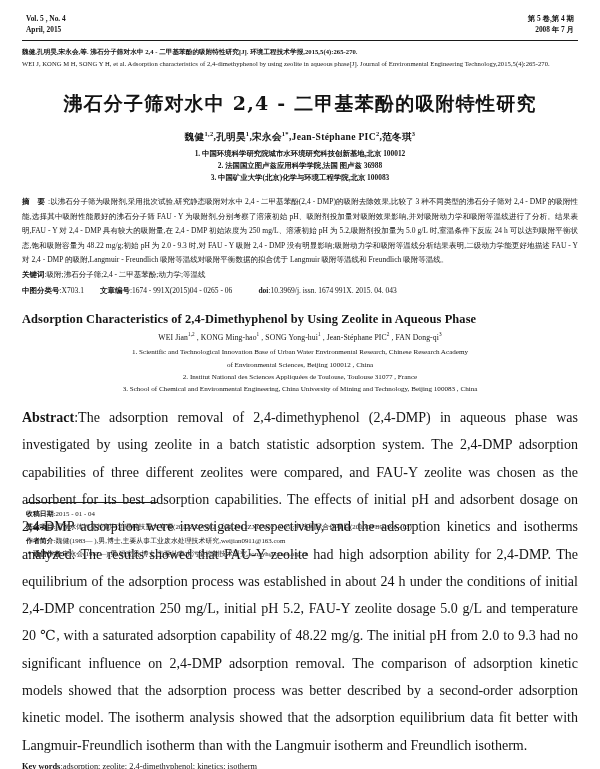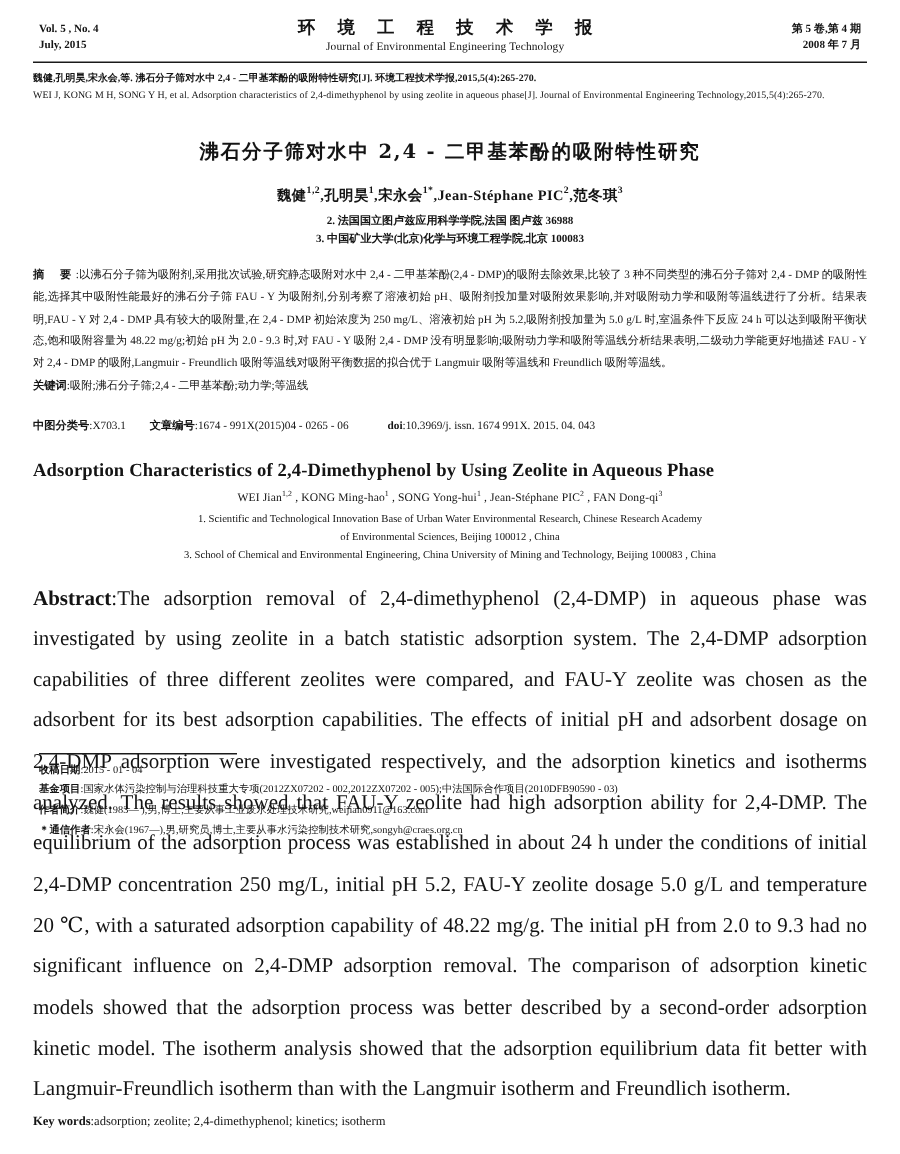--- a/index.html
+++ b/index.html
@@ -66,21 +66,21 @@
     line-height: 1.78;
     text-align: justify;
     letter-spacing: 0.05px;
   }
   .citation .cn-cite { font-weight: bold; }
   .citation p { margin: 0; }
 
   
   .title-cn {
     text-align: center;
-    font-size: 13px;
+    font-size: 19px;
     font-weight: bold;
     letter-spacing: 1.2px;
     margin: 22px 0 14px 0;
     font-family: "DejaVu Serif", "Liberation Serif", serif;
   }
   .authors-cn {
     text-align: center;
     font-size: 9.6px;
     font-weight: bold;
     letter-spacing: 0.3px;
@@ -96,31 +96,31 @@
 
   
   .abs-cn {
     font-size: 7.5px;
     line-height: 1.92;
     text-align: justify;
     text-justify: inter-ideograph;
     margin-top: 11px;
     letter-spacing: 0.02px;
   }
-  .abs-cn .lbl { font-weight: bold; letter-spacing: 3px; font-family: Liberation Mono, monospace; }
+  .abs-cn .lbl { font-weight: bold; letter-spacing: 3px; }
   .kw-cn {
     font-size: 7.5px;
     line-height: 1.92;
     margin-top: 1px;
   }
   .kw-cn .lbl { font-weight: bold; }
   .clc-row {
     font-size: 7.5px;
     line-height: 1.95;
-    margin-top: 13px;
+    margin-top: 1px;
     white-space: nowrap;
   }
   .clc-row .lbl { font-weight: bold; }
   .clc-row .gap { display: inline-block; width: 16px; }
   .clc-row .gap-lg { display: inline-block; width: 26px; }
 
   
   .title-en {
     font-size: 12.4px;
     font-weight: bold;
@@ -176,44 +176,41 @@
   .fn-line .lbl { font-weight: bold; }
 </style>
 </head>
 <body>
 
 <div class="page">
 
   <div class="masthead">
     <div class="masthead-left">
       <div>Vol. 5 , No. 4</div>
-      <div>July, 2015</div>
-    </div>
-    <div class="masthead-center">
-      <div class="journal-cn">环 境 工 程 技 术 学 报</div>
-      <div class="journal-en">Journal of Environmental Engineering Technology</div>
+      <div>April, 2015</div>
     </div>
     <div class="masthead-right">
       <div>第 5 卷,第 4 期</div>
       <div>2008 年 7 月</div>
     </div>
   </div>
 
   <hr class="rule">
 
   <div class="citation">
     <p class="cn-cite">魏健,孔明昊,宋永会,等. 沸石分子筛对水中 2,4 - 二甲基苯酚的吸附特性研究[J]. 环境工程技术学报,2015,5(4):265-270.</p>
     <p>WEI J, KONG M H, SONG Y H, et al. Adsorption characteristics of 2,4-dimethyphenol by using zeolite in aqueous phase[J]. Journal of Environmental Engineering Technology,2015,5(4):265-270.</p>
   </div>
 
   <h1 class="title-cn">沸石分子筛对水中 2,4 - 二甲基苯酚的吸附特性研究</h1>
 
   <div class="authors-cn">魏健<sup>1,2</sup>,孔明昊<sup>1</sup>,宋永会<sup>1*</sup>,Jean-Stéphane PIC<sup>2</sup>,范冬琪<sup>3</sup></div>
 
   <div class="affil-cn">
+    <div>1. 中国环境科学研究院城市水环境研究科技创新基地,北京   100012</div>
     <div>2. 法国国立图卢兹应用科学学院,法国 图卢兹   36988</div>
     <div>3. 中国矿业大学(北京)化学与环境工程学院,北京   100083</div>
   </div>
 
   <div class="abs-cn">
     <span class="lbl">摘  要</span><span>:以沸石分子筛为吸附剂,采用批次试验,研究静态吸附对水中 2,4 - 二甲基苯酚(2,4 - DMP)的吸附去除效果,比较了 3 种不同类型的沸石分子筛对 2,4 - DMP 的吸附性能,选择其中吸附性能最好的沸石分子筛 FAU - Y 为吸附剂,分别考察了溶液初始 pH、吸附剂投加量对吸附效果影响,并对吸附动力学和吸附等温线进行了分析。结果表明,FAU - Y 对 2,4 - DMP 具有较大的吸附量,在 2,4 - DMP 初始浓度为 250 mg/L、溶液初始 pH 为 5.2,吸附剂投加量为 5.0 g/L 时,室温条件下反应 24 h 可以达到吸附平衡状态,饱和吸附容量为 48.22 mg/g;初始 pH 为 2.0 - 9.3 时,对 FAU - Y 吸附 2,4 - DMP 没有明显影响;吸附动力学和吸附等温线分析结果表明,二级动力学能更好地描述 FAU - Y 对 2,4 - DMP 的吸附,Langmuir - Freundlich 吸附等温线对吸附平衡数据的拟合优于 Langmuir 吸附等温线和 Freundlich 吸附等温线。</span>
   </div>
 
   <div class="kw-cn">
     <span class="lbl">关键词</span><span>:吸附;沸石分子筛;2,4 - 二甲基苯酚;动力学;等温线</span>
@@ -223,20 +220,21 @@
     <span class="lbl">中图分类号</span><span>:X703.1</span><span class="gap"></span><span class="lbl">文章编号</span><span>:1674 - 991X(2015)04 - 0265 - 06</span><span class="gap-lg"></span><span class="lbl">doi</span><span>:10.3969/j. issn. 1674 991X. 2015. 04. 043</span>
   </div>
 
   <h2 class="title-en">Adsorption Characteristics of 2,4-Dimethyphenol by Using Zeolite in Aqueous Phase</h2>
 
   <div class="authors-en">WEI Jian<sup>1,2</sup> , KONG Ming-hao<sup>1</sup> , SONG Yong-hui<sup>1</sup> , Jean-Stéphane PIC<sup>2</sup> , FAN Dong-qi<sup>3</sup></div>
 
   <div class="affil-en">
     <div>1. Scientific and Technological Innovation Base of Urban Water Environmental Research, Chinese Research Academy</div>
     <div>of Environmental Sciences, Beijing 100012 , China</div>
+    <div>2. Institut National des Sciences Appliquées de Toulouse, Toulouse 31077 , France</div>
     <div>3. School of Chemical and Environmental Engineering, China University of Mining and Technology, Beijing 100083 , China</div>
   </div>
 
   <div class="abs-en">
     <span class="lbl">Abstract</span><span>:The adsorption removal of 2,4-dimethyphenol (2,4-DMP) in aqueous phase was investigated by using zeolite in a batch statistic adsorption system. The 2,4-DMP adsorption capabilities of three different zeolites were compared, and FAU-Y zeolite was chosen as the adsorbent for its best adsorption capabilities. The effects of initial pH and adsorbent dosage on 2,4-DMP adsorption were investigated respectively, and the adsorption kinetics and isotherms analyzed. The results showed that FAU-Y zeolite had high adsorption ability for 2,4-DMP. The equilibrium of the adsorption process was established in about 24 h under the conditions of initial 2,4-DMP concentration 250 mg/L, initial pH 5.2, FAU-Y zeolite dosage 5.0 g/L and temperature 20 ℃, with a saturated adsorption capability of 48.22 mg/g. The initial pH from 2.0 to 9.3 had no significant influence on 2,4-DMP adsorption removal. The comparison of adsorption kinetic models showed that the adsorption process was better described by a second-order adsorption kinetic model. The isotherm analysis showed that the adsorption equilibrium data fit better with Langmuir-Freundlich isotherm than with the Langmuir isotherm and Freundlich isotherm.</span>
   </div>
 
   <div class="kw-en">
     <span class="lbl">Key words</span><span>:adsorption; zeolite; 2,4-dimethyphenol; kinetics; isotherm</span>
   </div>

